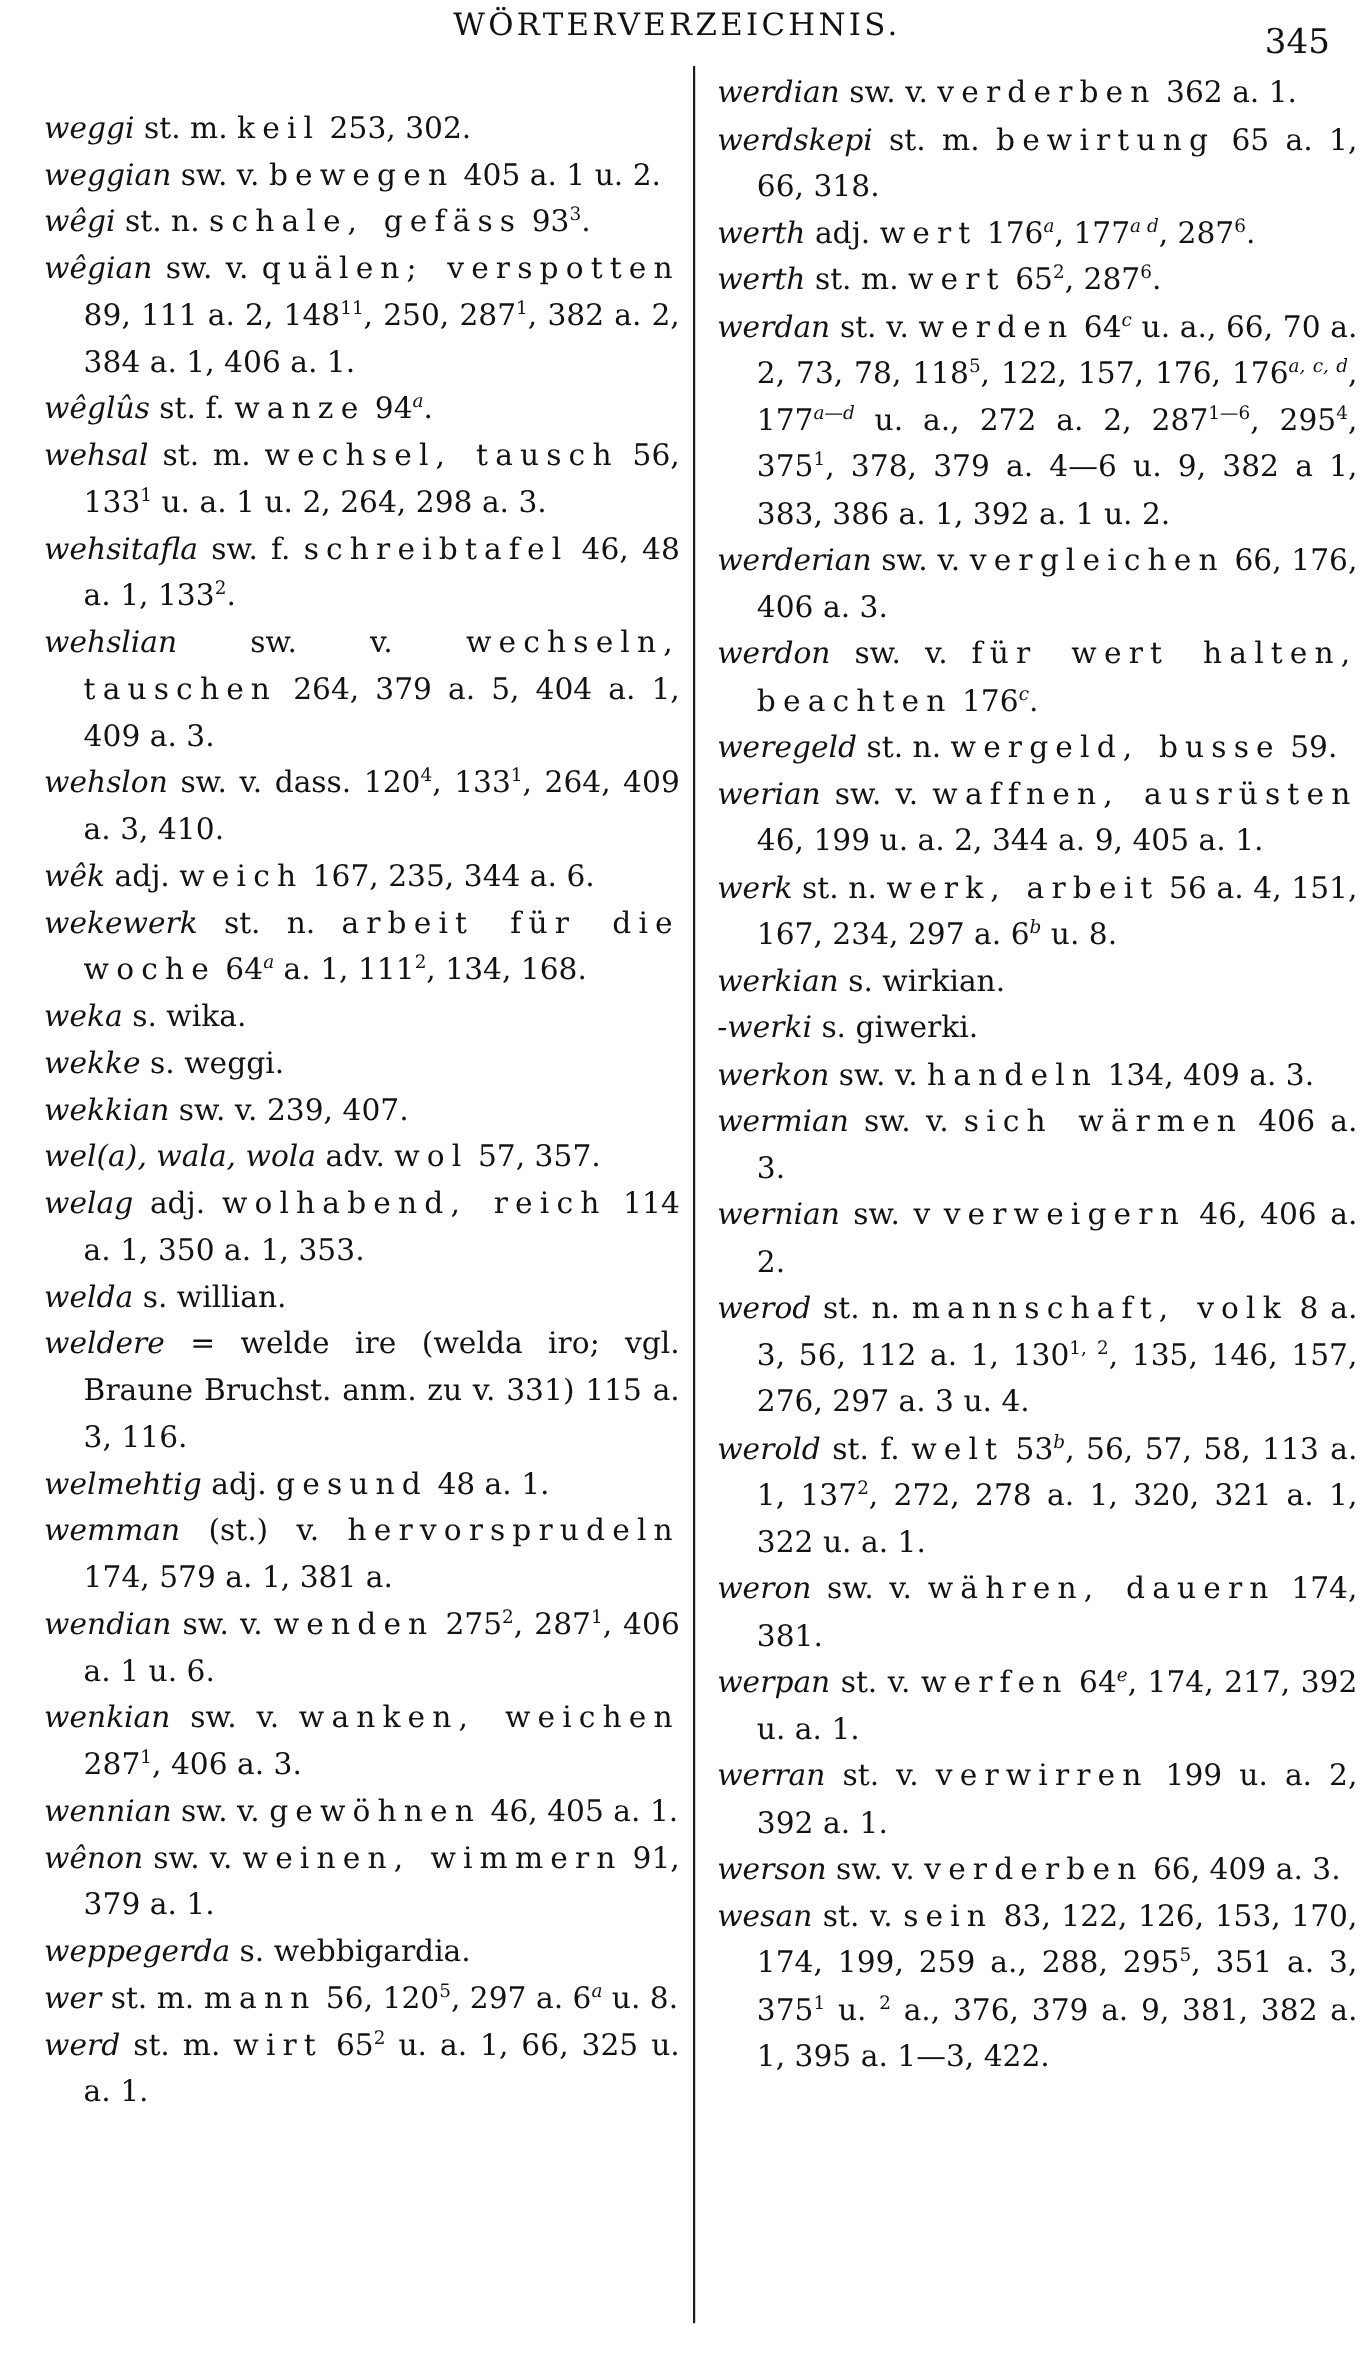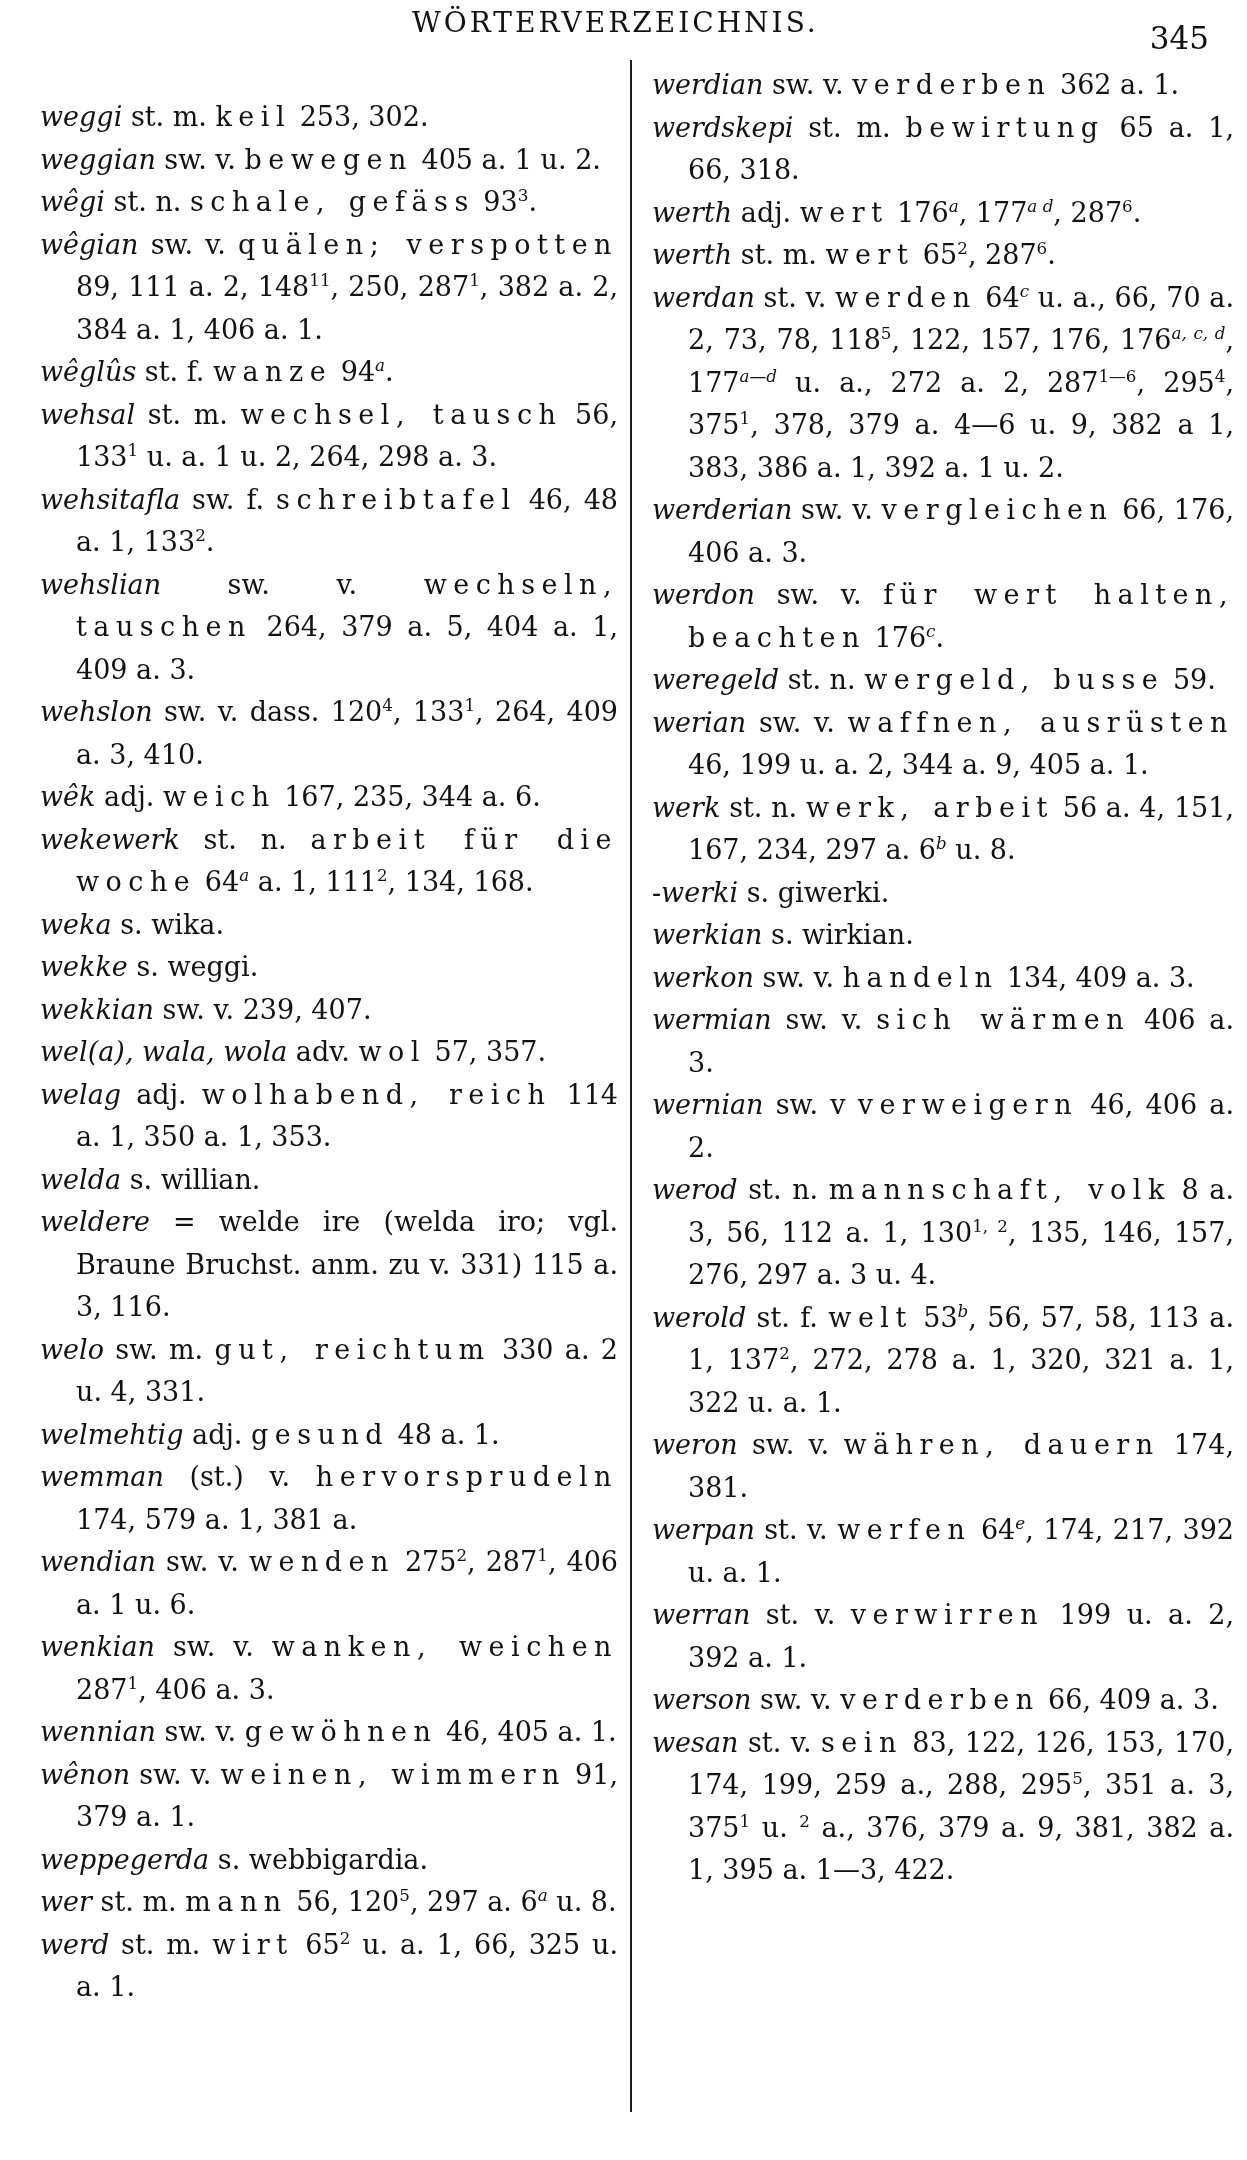--- a/index.html
+++ b/index.html
@@ -98,21 +98,20 @@
       <p class="entry"><span class="seg-h">wehslon</span><span class="seg-n"> sw. v. dass. 120</span><sup class="seg-s">4</sup><span class="seg-n">, 133</span><sup class="seg-s">1</sup><span class="seg-n">, 264, 409 a. 3, 410.</span></p>
       <p class="entry"><span class="seg-h">wêk</span><span class="seg-n"> adj. </span><span class="seg-g">weich</span><span class="seg-n"> 167, 235, 344 a. 6.</span></p>
       <p class="entry"><span class="seg-h">wekewerk</span><span class="seg-n"> st. n. </span><span class="seg-g">arbeit für die woche</span><span class="seg-n"> 64</span><sup class="seg-si">a</sup><span class="seg-n"> a. 1, 111</span><sup class="seg-s">2</sup><span class="seg-n">, 134, 168.</span></p>
       <p class="entry"><span class="seg-h">weka</span><span class="seg-n"> s. </span><span class="seg-i">wika.</span></p>
       <p class="entry"><span class="seg-h">wekke</span><span class="seg-n"> s. </span><span class="seg-i">weggi.</span></p>
       <p class="entry"><span class="seg-h">wekkian</span><span class="seg-n"> sw. v. 239, 407.</span></p>
       <p class="entry"><span class="seg-h">wel(a), wala, wola</span><span class="seg-n"> adv. </span><span class="seg-g">wol</span><span class="seg-n"> 57, 357.</span></p>
       <p class="entry"><span class="seg-h">welag</span><span class="seg-n"> adj. </span><span class="seg-g">wolhabend, reich</span><span class="seg-n"> 114 a. 1, 350 a. 1, 353.</span></p>
       <p class="entry"><span class="seg-h">welda</span><span class="seg-n"> s. </span><span class="seg-i">willian.</span></p>
       <p class="entry"><span class="seg-h">weldere</span><span class="seg-n"> = </span><span class="seg-i">welde ire</span><span class="seg-n"> (</span><span class="seg-i">welda iro</span><span class="seg-n">; vgl. Braune Bruchst. anm. zu v. 331) 115 a. 3, 116.</span></p>
-      <p class="entry"><span class="seg-h">welo</span><span class="seg-n"> sw. m. </span><span class="seg-g">gut, reichtum</span><span class="seg-n"> 330 a. 2 u. 4, 331.</span></p>
       <p class="entry"><span class="seg-h">welmehtig</span><span class="seg-n"> adj. </span><span class="seg-g">gesund</span><span class="seg-n"> 48 a. 1.</span></p>
       <p class="entry"><span class="seg-h">wemman</span><span class="seg-n"> (st.) v. </span><span class="seg-g">hervorsprudeln</span><span class="seg-n"> 174, 579 a. 1, 381 a.</span></p>
       <p class="entry"><span class="seg-h">wendian</span><span class="seg-n"> sw. v. </span><span class="seg-g">wenden</span><span class="seg-n"> 275</span><sup class="seg-s">2</sup><span class="seg-n">, 287</span><sup class="seg-s">1</sup><span class="seg-n">, 406 a. 1 u. 6.</span></p>
       <p class="entry"><span class="seg-h">wenkian</span><span class="seg-n"> sw. v. </span><span class="seg-g">wanken, weichen</span><span class="seg-n"> 287</span><sup class="seg-s">1</sup><span class="seg-n">, 406 a. 3.</span></p>
       <p class="entry"><span class="seg-h">wennian</span><span class="seg-n"> sw. v. </span><span class="seg-g">gewöhnen</span><span class="seg-n"> 46, 405 a. 1.</span></p>
       <p class="entry"><span class="seg-h">wênon</span><span class="seg-n"> sw. v. </span><span class="seg-g">weinen, wimmern</span><span class="seg-n"> 91, 379 a. 1.</span></p>
       <p class="entry"><span class="seg-h">weppegerda</span><span class="seg-n"> s. </span><span class="seg-i">webbigardia.</span></p>
       <p class="entry"><span class="seg-h">wer</span><span class="seg-n"> st. m. </span><span class="seg-g">mann</span><span class="seg-n"> 56, 120</span><sup class="seg-s">5</sup><span class="seg-n">, 297 a. 6</span><sup class="seg-si">a</sup><span class="seg-n"> u. 8.</span></p>
       <p class="entry"><span class="seg-h">werd</span><span class="seg-n"> st. m. </span><span class="seg-g">wirt</span><span class="seg-n"> 65</span><sup class="seg-s">2</sup><span class="seg-n"> u. a. 1, 66, 325 u. a. 1.</span></p>
     </div>
@@ -120,22 +119,22 @@
       <p class="entry"><span class="seg-h">werdian</span><span class="seg-n"> sw. v. </span><span class="seg-g">verderben</span><span class="seg-n"> 362 a. 1.</span></p>
       <p class="entry"><span class="seg-h">werdskepi</span><span class="seg-n"> st. m. </span><span class="seg-g">bewirtung</span><span class="seg-n"> 65 a. 1, 66, 318.</span></p>
       <p class="entry"><span class="seg-h">werth</span><span class="seg-n"> adj. </span><span class="seg-g">wert</span><span class="seg-n"> 176</span><sup class="seg-si">a</sup><span class="seg-n">, 177</span><sup class="seg-si">a d</sup><span class="seg-n">, 287</span><sup class="seg-s">6</sup><span class="seg-n">.</span></p>
       <p class="entry"><span class="seg-h">werth</span><span class="seg-n"> st. m. </span><span class="seg-g">wert</span><span class="seg-n"> 65</span><sup class="seg-s">2</sup><span class="seg-n">, 287</span><sup class="seg-s">6</sup><span class="seg-n">.</span></p>
       <p class="entry"><span class="seg-h">werdan</span><span class="seg-n"> st. v. </span><span class="seg-g">werden</span><span class="seg-n"> 64</span><sup class="seg-si">c</sup><span class="seg-n"> u. a., 66, 70 a. 2, 73, 78, 118</span><sup class="seg-s">5</sup><span class="seg-n">, 122, 157, 176, 176</span><sup class="seg-si">a, c, d</sup><span class="seg-n">, 177</span><sup class="seg-si">a—d</sup><span class="seg-n"> u. a., 272 a. 2, 287</span><sup class="seg-s">1—6</sup><span class="seg-n">, 295</span><sup class="seg-s">4</sup><span class="seg-n">, 375</span><sup class="seg-s">1</sup><span class="seg-n">, 378, 379 a. 4—6 u. 9, 382 a 1, 383, 386 a. 1, 392 a. 1 u. 2.</span></p>
       <p class="entry"><span class="seg-h">werderian</span><span class="seg-n"> sw. v. </span><span class="seg-g">vergleichen</span><span class="seg-n"> 66, 176, 406 a. 3.</span></p>
       <p class="entry"><span class="seg-h">werdon</span><span class="seg-n"> sw. v. </span><span class="seg-g">für wert halten, beachten</span><span class="seg-n"> 176</span><sup class="seg-si">c</sup><span class="seg-n">.</span></p>
       <p class="entry"><span class="seg-h">weregeld</span><span class="seg-n"> st. n. </span><span class="seg-g">wergeld, busse</span><span class="seg-n"> 59.</span></p>
       <p class="entry"><span class="seg-h">werian</span><span class="seg-n"> sw. v. </span><span class="seg-g">waffnen, ausrüsten</span><span class="seg-n"> 46, 199 u. a. 2, 344 a. 9, 405 a. 1.</span></p>
       <p class="entry"><span class="seg-h">werk</span><span class="seg-n"> st. n. </span><span class="seg-g">werk, arbeit</span><span class="seg-n"> 56 a. 4, 151, 167, 234, 297 a. 6</span><sup class="seg-si">b</sup><span class="seg-n"> u. 8.</span></p>
+      <p class="entry"><span class="seg-h">werkian</span><span class="seg-n"> s. </span><span class="seg-i">wirkian.</span></p>
       <p class="entry"><span class="seg-h">-werki</span><span class="seg-n"> s. </span><span class="seg-i">giwerki.</span></p>
-      <p class="entry"><span class="seg-h">werkian</span><span class="seg-n"> s. </span><span class="seg-i">wirkian.</span></p>
       <p class="entry"><span class="seg-h">werkon</span><span class="seg-n"> sw. v. </span><span class="seg-g">handeln</span><span class="seg-n"> 134, 409 a. 3.</span></p>
       <p class="entry"><span class="seg-h">wermian</span><span class="seg-n"> sw. v. </span><span class="seg-g">sich wärmen</span><span class="seg-n"> 406 a. 3.</span></p>
       <p class="entry"><span class="seg-h">wernian</span><span class="seg-n"> sw. v </span><span class="seg-g">verweigern</span><span class="seg-n"> 46, 406 a. 2.</span></p>
       <p class="entry"><span class="seg-h">werod</span><span class="seg-n"> st. n. </span><span class="seg-g">mannschaft, volk</span><span class="seg-n"> 8 a. 3, 56, 112 a. 1, 130</span><sup class="seg-s">1, 2</sup><span class="seg-n">, 135, 146, 157, 276, 297 a. 3 u. 4.</span></p>
       <p class="entry"><span class="seg-h">werold</span><span class="seg-n"> st. f. </span><span class="seg-g">welt</span><span class="seg-n"> 53</span><sup class="seg-si">b</sup><span class="seg-n">, 56, 57, 58, 113 a. 1, 137</span><sup class="seg-s">2</sup><span class="seg-n">, 272, 278 a. 1, 320, 321 a. 1, 322 u. a. 1.</span></p>
       <p class="entry"><span class="seg-h">weron</span><span class="seg-n"> sw. v. </span><span class="seg-g">währen, dauern</span><span class="seg-n"> 174, 381.</span></p>
       <p class="entry"><span class="seg-h">werpan</span><span class="seg-n"> st. v. </span><span class="seg-g">werfen</span><span class="seg-n"> 64</span><sup class="seg-si">e</sup><span class="seg-n">, 174, 217, 392 u. a. 1.</span></p>
       <p class="entry"><span class="seg-h">werran</span><span class="seg-n"> st. v. </span><span class="seg-g">verwirren</span><span class="seg-n"> 199 u. a. 2, 392 a. 1.</span></p>
       <p class="entry"><span class="seg-h">werson</span><span class="seg-n"> sw. v. </span><span class="seg-g">verderben</span><span class="seg-n"> 66, 409 a. 3.</span></p>
       <p class="entry"><span class="seg-h">wesan</span><span class="seg-n"> st. v. </span><span class="seg-g">sein</span><span class="seg-n"> 83, 122, 126, 153, 170, 174, 199, 259 a., 288, 295</span><sup class="seg-s">5</sup><span class="seg-n">, 351 a. 3, 375</span><sup class="seg-s">1</sup><span class="seg-n"> u. </span><sup class="seg-s">2</sup><span class="seg-n"> a., 376, 379 a. 9, 381, 382 a. 1, 395 a. 1—3, 422.</span></p>

